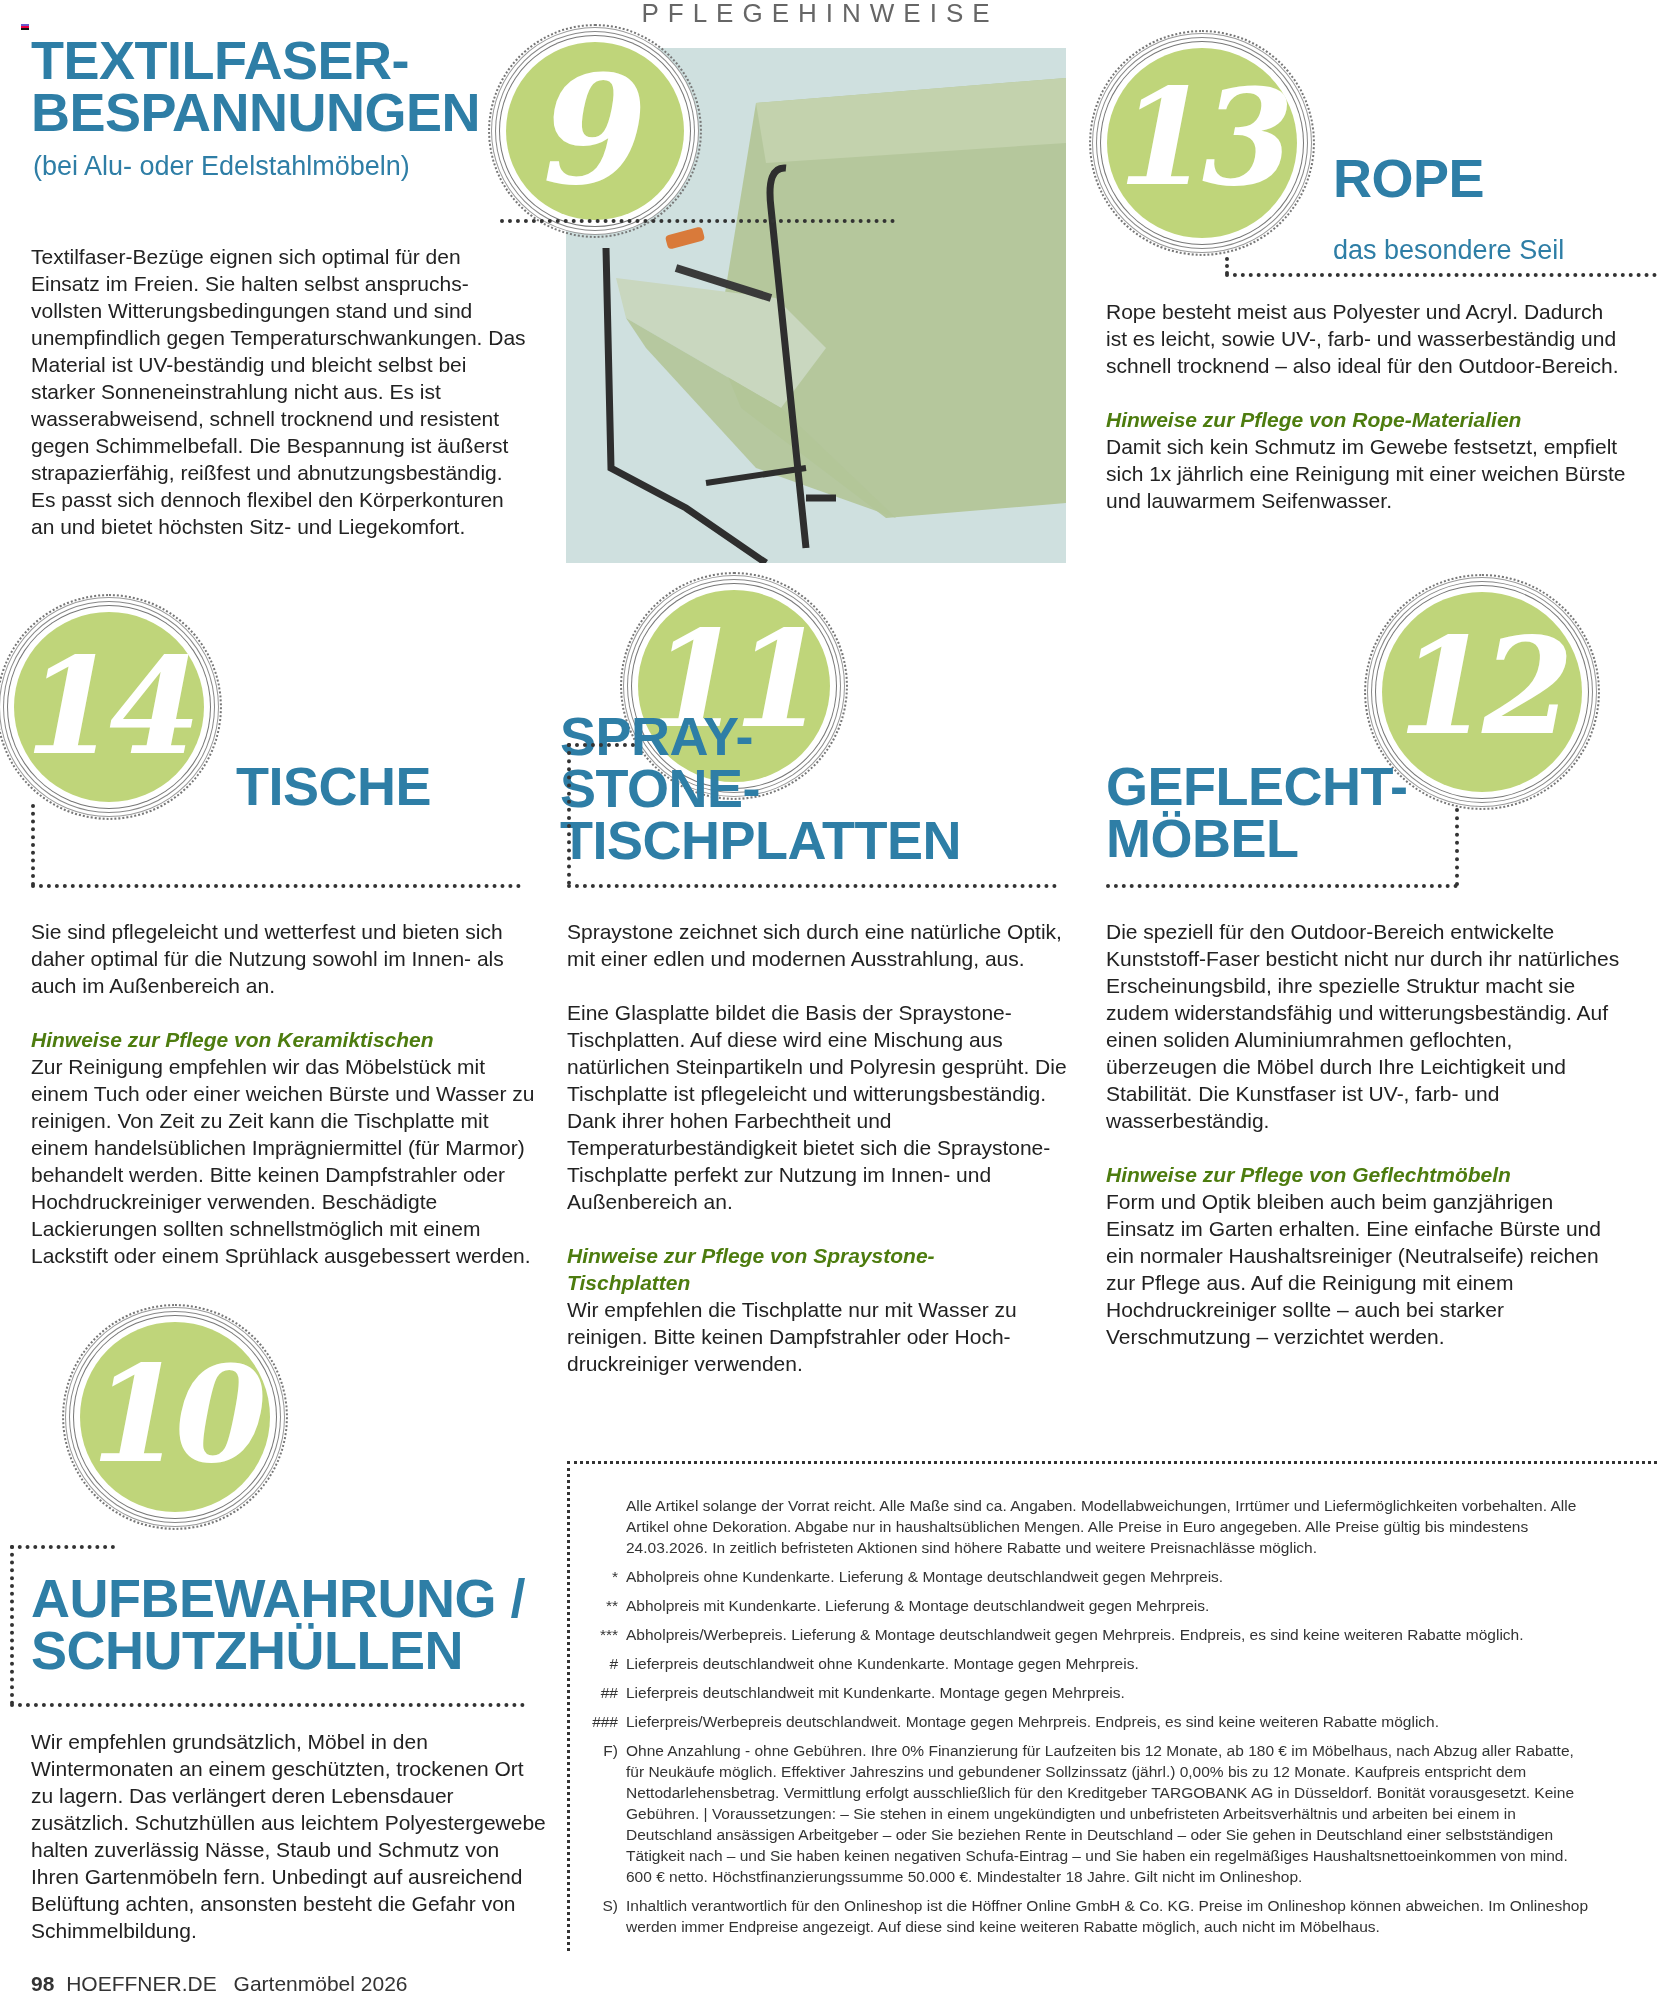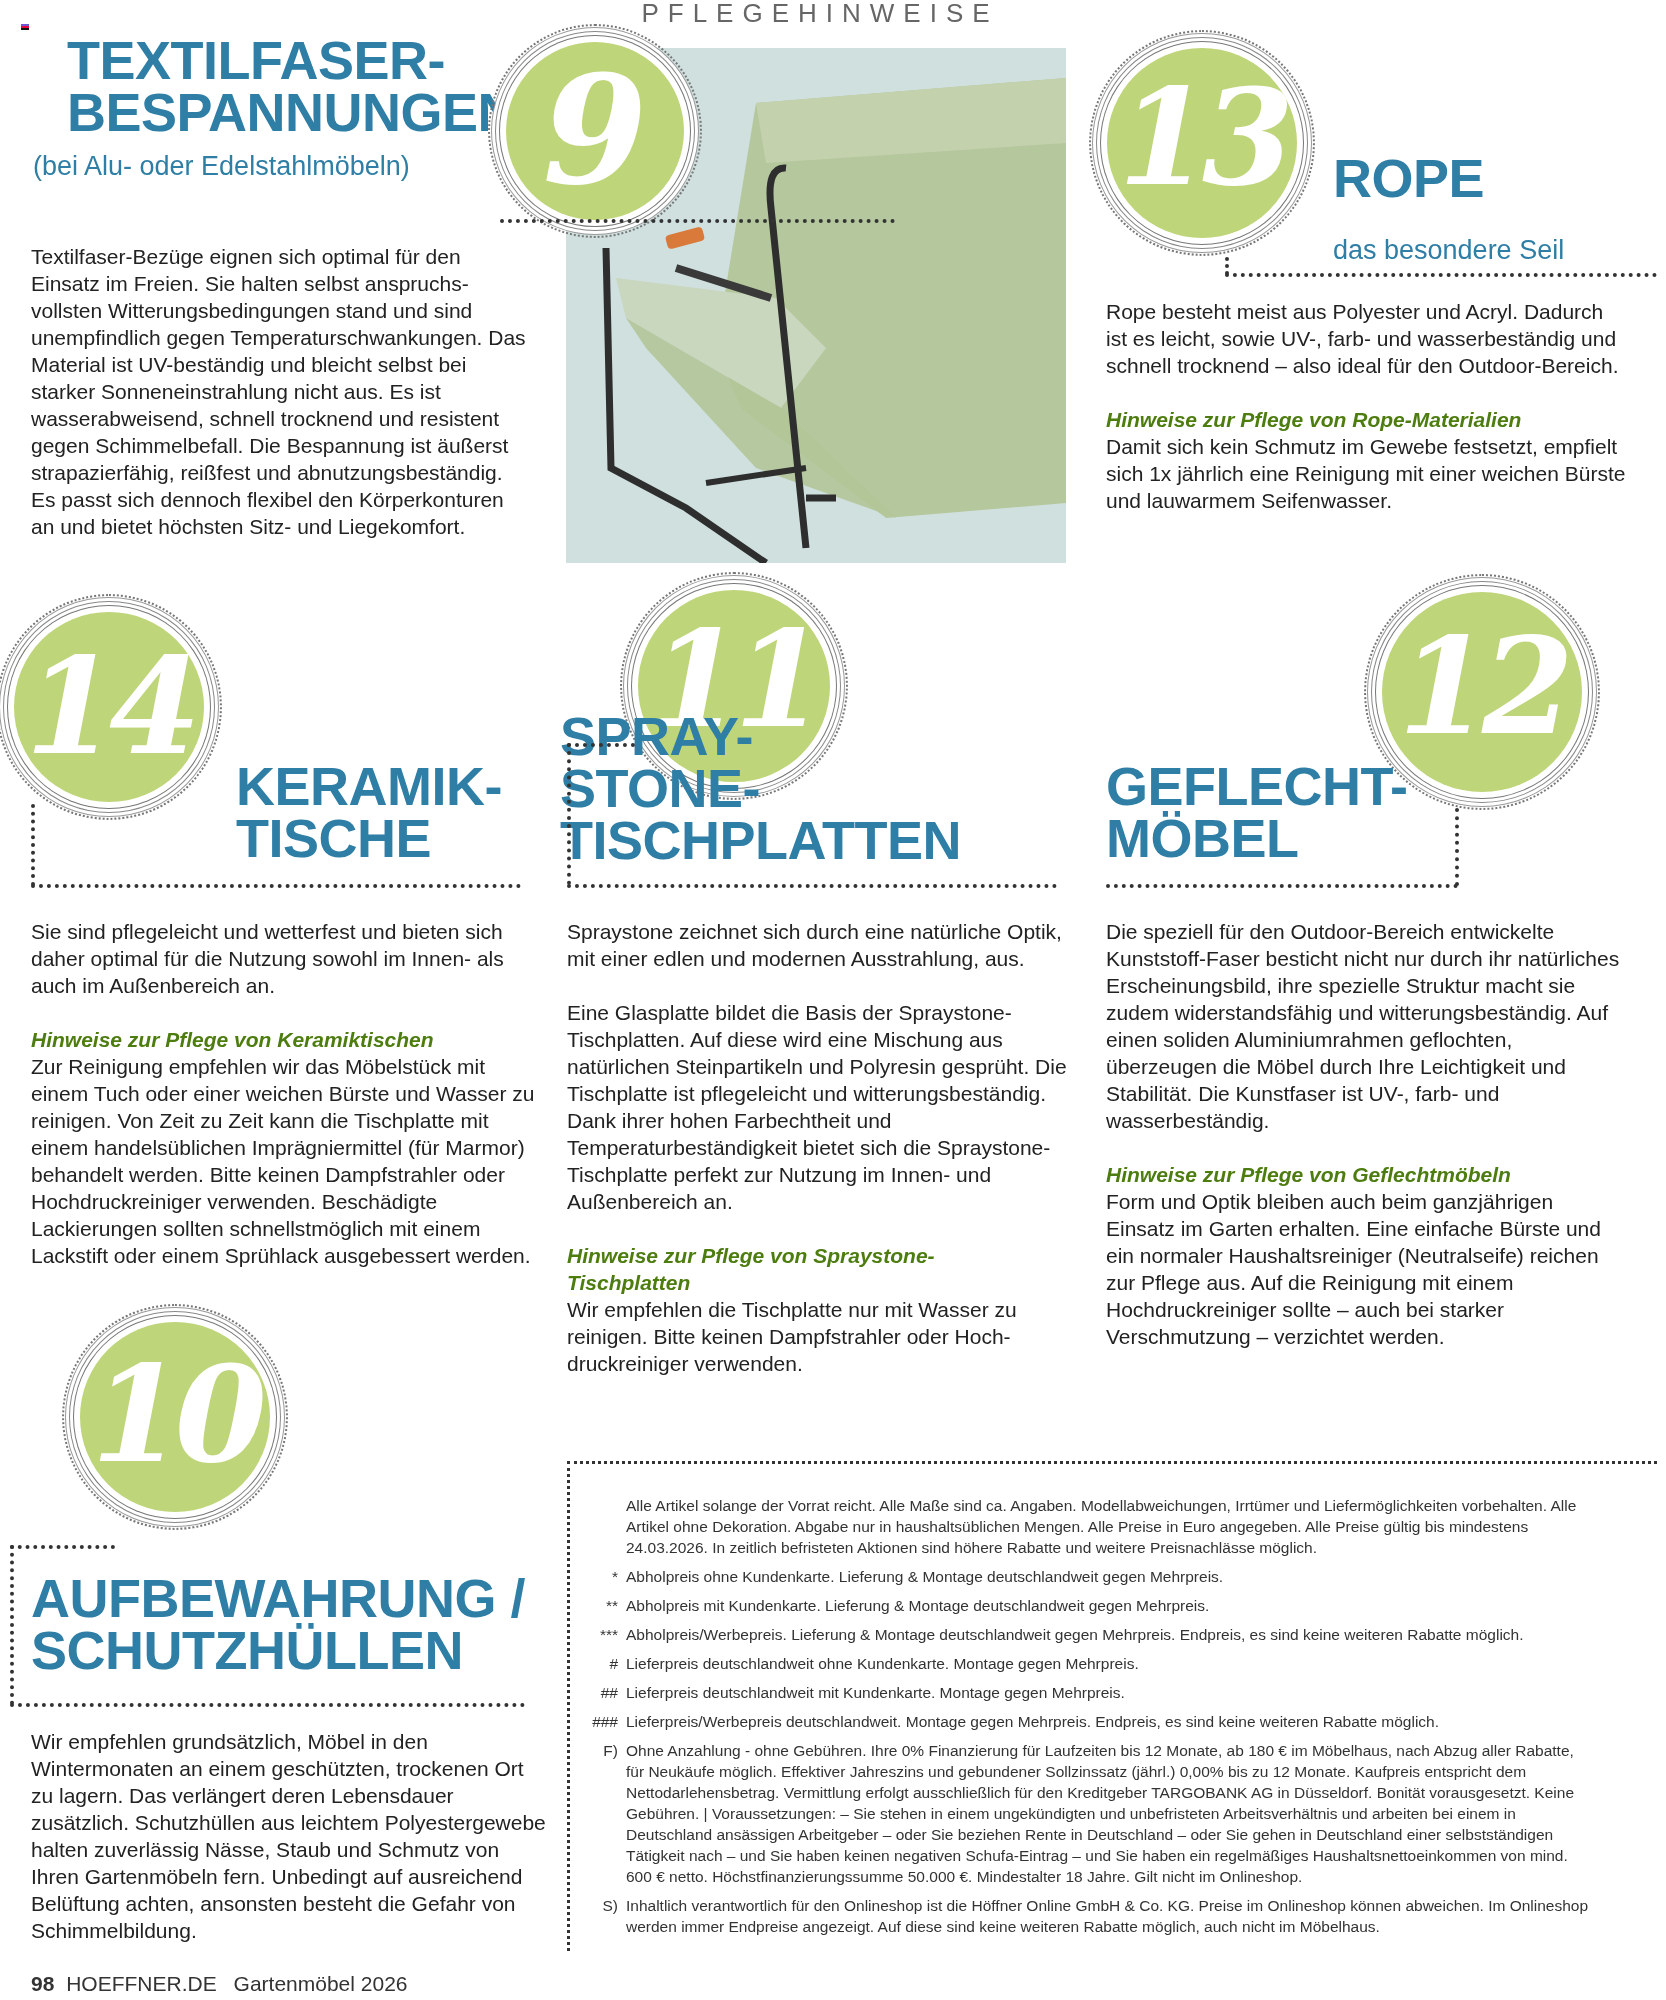--- a/index.html
+++ b/index.html
@@ -46,21 +46,21 @@
     <path d="M110 220 L205 250" stroke="#3a3a3a" stroke-width="8" fill="none"></path>
     <path d="M140 435 L240 420" stroke="#2e2e2e" stroke-width="6" fill="none"></path>
     <path d="M240 450 L270 450" stroke="#2e2e2e" stroke-width="7" fill="none"></path>
     <rect x="100" y="183" width="38" height="14" rx="4" fill="#d97a3a" transform="rotate(-15 119 190)"></rect>
   </svg>
 </div>
 <div class="abs" style="left:560px;top:0;width:520px;">
   <div class="topline">PFLEGEHINWEISE</div>
 </div>
 
-<div class="abs head" style="left:31px;top:34px;margin-left:36px;">
+<div class="abs head" style="left:31px;top:34px;">
   <div>TEXTILFASER-</div>
   <div>BESPANNUNGEN</div>
 </div>
 <div class="abs sub" style="left:33px;top:150px;">(bei Alu- oder Edelstahlmöbeln)</div>
 <div class="circle" style="left:506px;top:42px;width:178px;height:178px;">
   <span style="top:8px;font-size:150px;line-height:160px;">9</span>
 </div>
 <div class="dot-h" style="left:500px;top:219px;width:395px;"></div>
 <div class="abs body" style="left:31px;top:243px;width:500px;">
   <p>Textilfaser-Bezüge eignen sich optimal für den Einsatz im Freien. Sie halten selbst anspruchs­vollsten Witterungsbedingungen stand und sind unempfindlich gegen Temperaturschwankun­gen. Das Material ist UV-beständig und bleicht selbst bei starker Sonneneinstrahlung nicht aus. Es ist wasserabweisend, schnell trocknend und resistent gegen Schimmelbefall. Die Bespan­nung ist äußerst strapazierfähig, reißfest und abnutzungsbeständig. Es passt sich dennoch flexibel den Körperkonturen an und bietet höchsten Sitz- und Liegekomfort.</p>
@@ -76,21 +76,20 @@
 <div class="abs body" style="left:1106px;top:298px;width:520px;">
   <p>Rope besteht meist aus Polyester und Acryl. Dadurch ist es leicht, sowie UV-, farb- und wasserbeständig und schnell trocknend – also ideal für den Outdoor-Bereich.</p>
   <div class="hint">Hinweise zur Pflege von Rope-Materialien</div>
   <div>Damit sich kein Schmutz im Gewebe festsetzt, empfielt sich 1x jährlich eine Reinigung mit einer weichen Bürste und lauwarmem Seifen­wasser.</div>
 </div>
 
 <div class="circle" style="left:14px;top:612px;width:190px;height:190px;">
   <span style="top:20px;font-size:132px;line-height:150px;letter-spacing:-8px;">14</span>
 </div>
 <div class="abs head" style="left:236px;top:760px;">
-  <div>KERAMIK-</div>
   <div>TISCHE</div>
 </div>
 <div class="dot-v" style="left:31px;top:804px;height:82px;"></div>
 <div class="dot-h" style="left:31px;top:884px;width:490px;"></div>
 <div class="abs body" style="left:31px;top:918px;width:510px;">
   <p>Sie sind pflegeleicht und wetterfest und bieten sich daher optimal für die Nutzung sowohl im Innen- als auch im Außenbereich an.</p>
   <div class="hint">Hinweise zur Pflege von Keramiktischen</div>
   <div>Zur Reinigung empfehlen wir das Möbelstück mit einem Tuch oder einer weichen Bürste und Wasser zu reinigen. Von Zeit zu Zeit kann die Tischplatte mit einem handelsüblichen Imprägniermittel (für Marmor) behandelt werden. Bitte keinen Dampfstrahler oder Hochdruckreiniger verwenden. Beschädigte Lackierungen sollten schnellstmöglich mit einem Lackstift oder einem Sprühlack ausgebessert werden.</div>
 </div>
 

